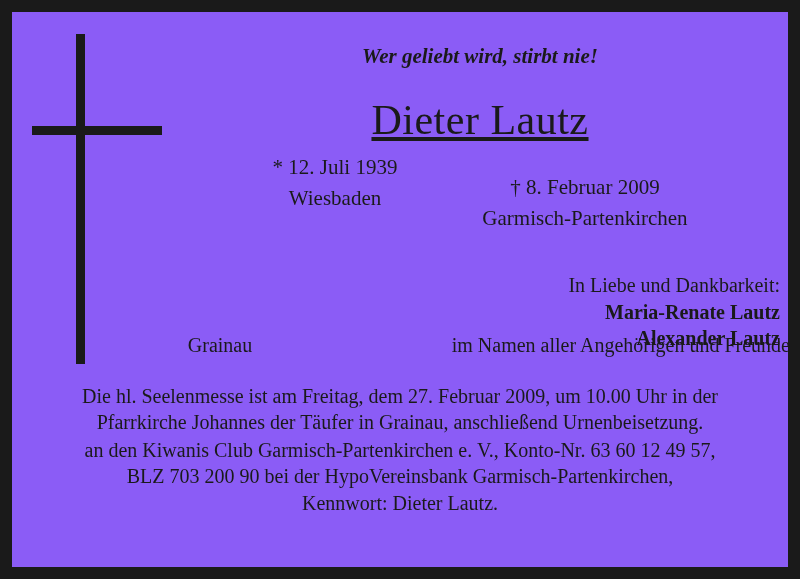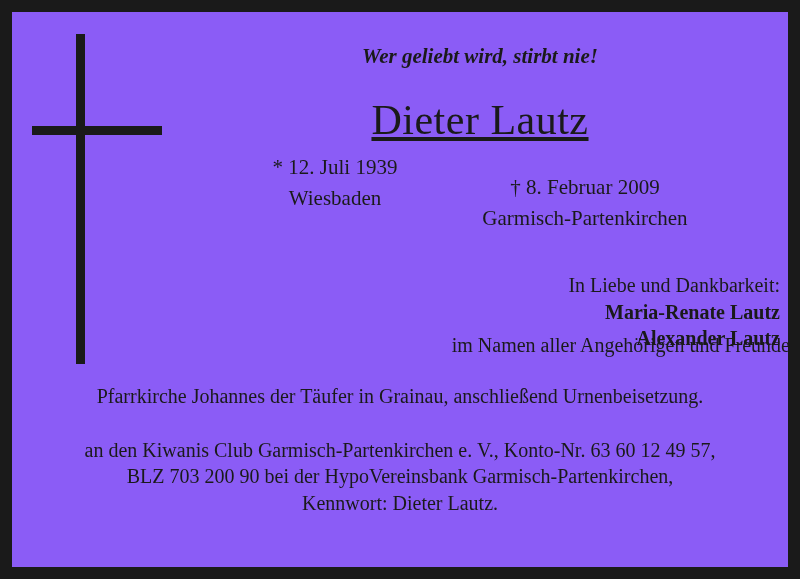--- a/index.html
+++ b/index.html
@@ -197,24 +197,26 @@
       <span class="place">Garmisch-Partenkirchen</span>
     </div>
   </div>
 
   <div class="dedication">
     <div>In Liebe und Dankbarkeit:</div>
     <div class="bold">Maria-Renate Lautz</div>
     <div class="bold">Alexander Lautz</div>
   </div>
 
+  <div class="town">Grainau</div>
 
   <div class="behalf">im Namen aller Angehörigen und Freunde</div>
 
   <div class="paragraph-mass">
+    <div>Die hl. Seelenmesse ist am Freitag, dem 27. Februar 2009, um 10.00 Uhr in der</div>
     <div>Pfarrkirche Johannes der Täufer in Grainau, anschließend Urnenbeisetzung.</div>
   </div>
 
   <div class="paragraph-donation">
     <div>an den Kiwanis Club Garmisch-Partenkirchen e. V., Konto-Nr. 63 60 12 49 57,</div>
     <div>BLZ 703 200 90 bei der HypoVereinsbank Garmisch-Partenkirchen,</div>
     <div>Kennwort: Dieter Lautz.</div>
   </div>
 
 </div>

